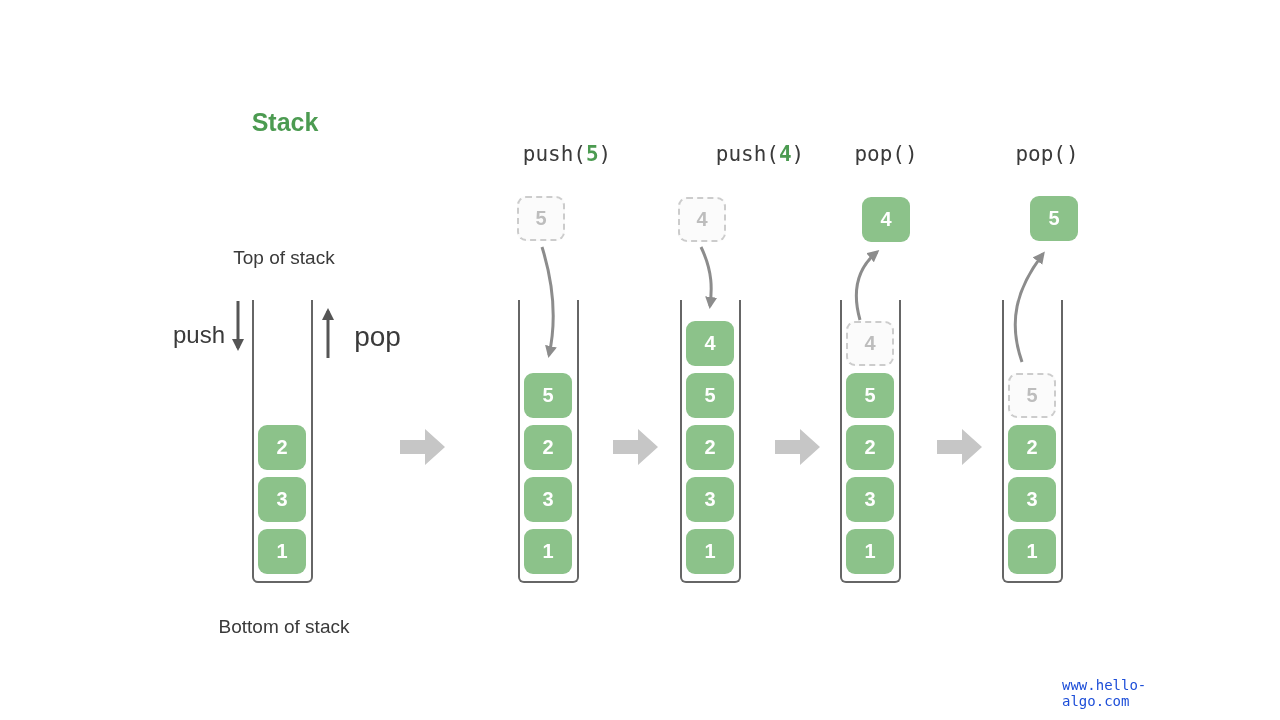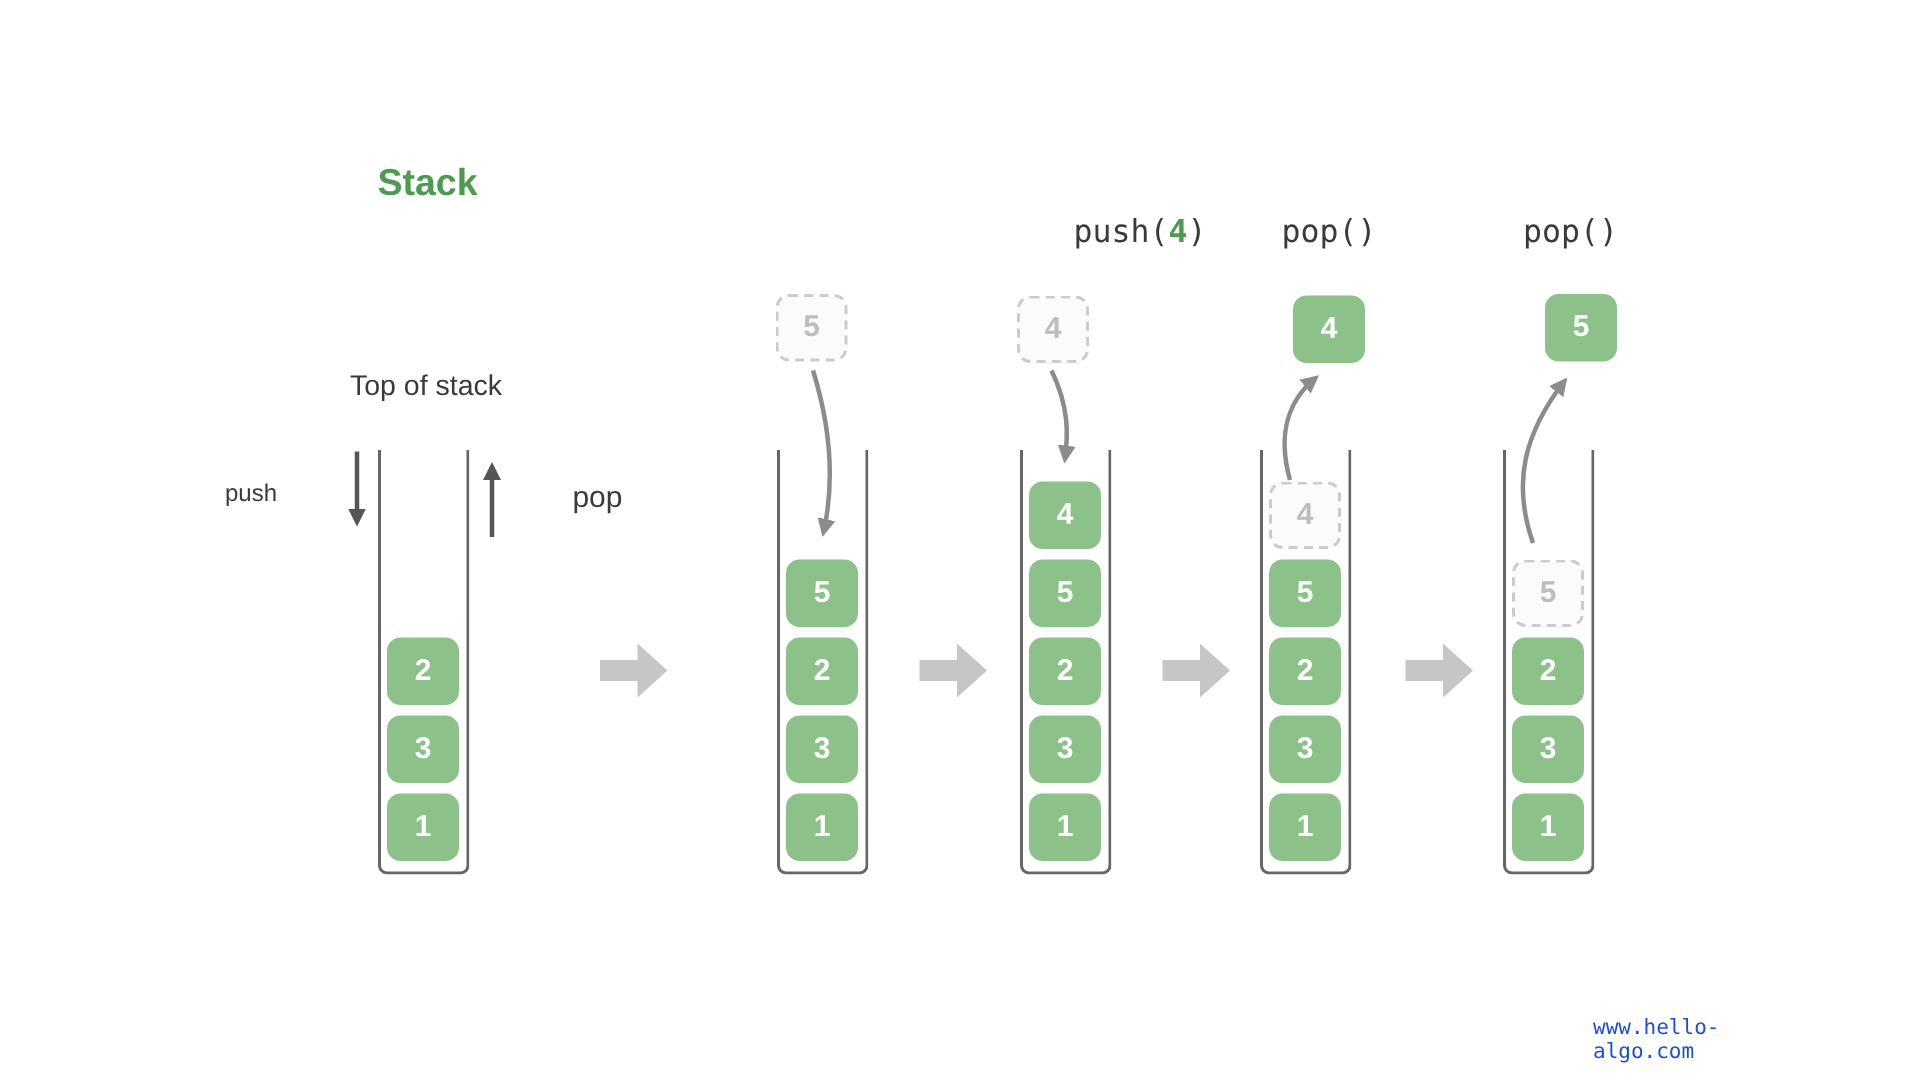--- a/index.html
+++ b/index.html
@@ -7,22 +7,22 @@
     position:relative; width:1152px; height:720px; background:#ffffff;
     font-family:"Liberation Sans", sans-serif; overflow:hidden;
   }
   .title {
     position:absolute; left:180px; top:108px; width:210px; text-align:center;
     font-size:25px; font-weight:bold; color:#4C9B51;
   }
   .blabel { position:absolute; color:#3A3A3A; font-weight:normal; }
   .top-label    { left:184px; top:247px; width:200px; text-align:center; font-size:19px; }
   .bottom-label { left:184px; top:616px; width:200px; text-align:center; font-size:19px; }
-  .push-label   { left:150px; top:321px; width:75px; font-size:16px; }
-  .pop-label    { left:340px; top:321px; width:75px; text-align:right;  font-size:20px; }
+  .push-label   { left:150px; top:321px; width:75px; text-align:right; font-size:24px; }
+  .pop-label    { left:340px; top:321px; width:75px; text-align:center;  font-size:28px; }
 
   .stack {
     position:absolute; top:300px; width:61px; height:283px; box-sizing:border-box;
     border-left:2px solid #666666; border-right:2px solid #666666; border-bottom:2px solid #666666;
     border-radius:0 0 6px 6px; background:#ffffff;
   }
   .cell {
     position:absolute; width:48px; height:45px; border-radius:9px; box-sizing:border-box;
     display:flex; align-items:center; justify-content:center;
     font-size:20px; font-weight:bold;
@@ -47,23 +47,27 @@
     font-family:"DejaVu Sans Mono", monospace; font-size:14px; color:#1d4ed8;
   }
 </style>
 </head>
 <body>
 
 <div class="canvas">
 
   <div class="title">Stack</div>
   <div class="blabel top-label">Top of stack</div>
+  <div class="blabel bottom-label">Bottom of stack</div>
   <div class="blabel push-label">push</div>
   <div class="blabel pop-label">pop</div>
 
+  <div class="op" style="left:482px;">
+    <span>push(</span><span class="arg">5</span><span>)</span>
+  </div>
   <div class="op" style="left:675px;">
     <span>push(</span><span class="arg">4</span><span>)</span>
   </div>
   <div class="op" style="left:801px;">
     <span>pop(</span><span class="arg"></span><span>)</span>
   </div>
   <div class="op" style="left:962px;">
     <span>pop(</span><span class="arg"></span><span>)</span>
   </div>
 

